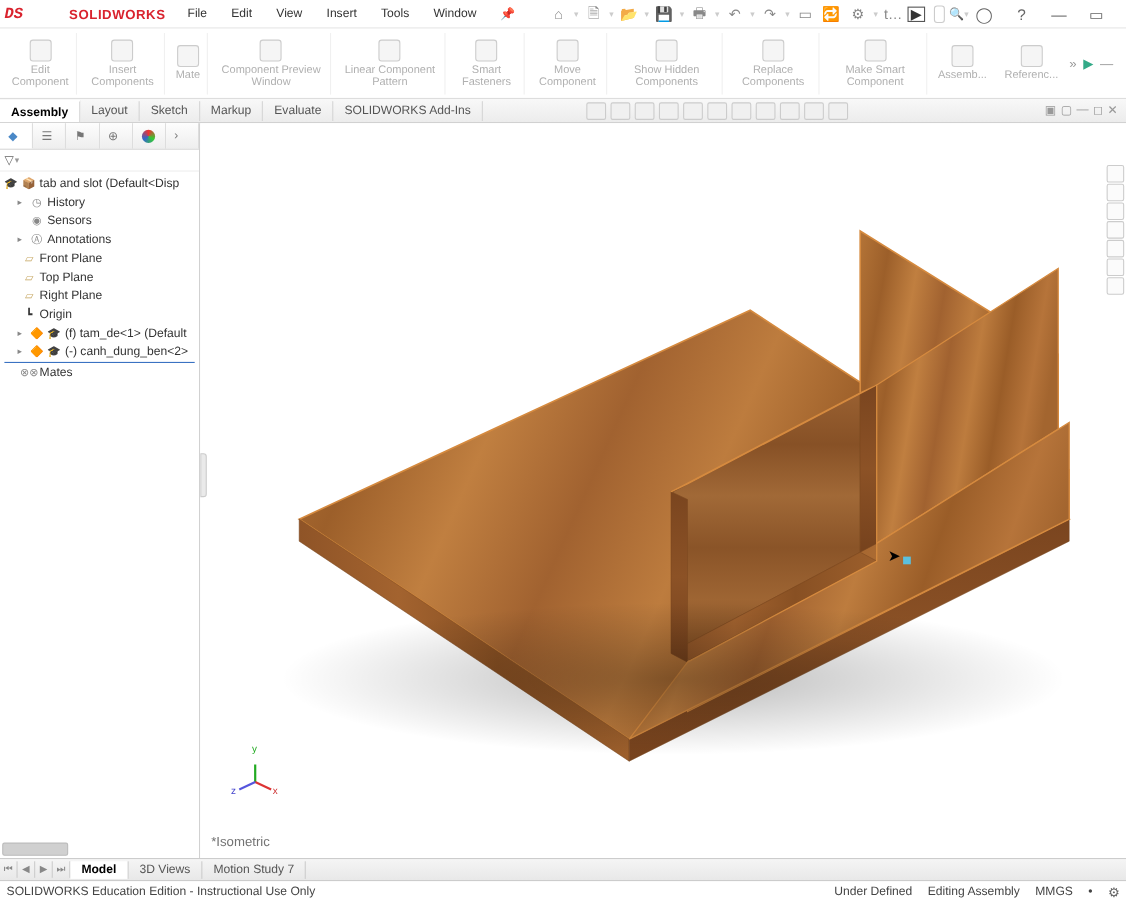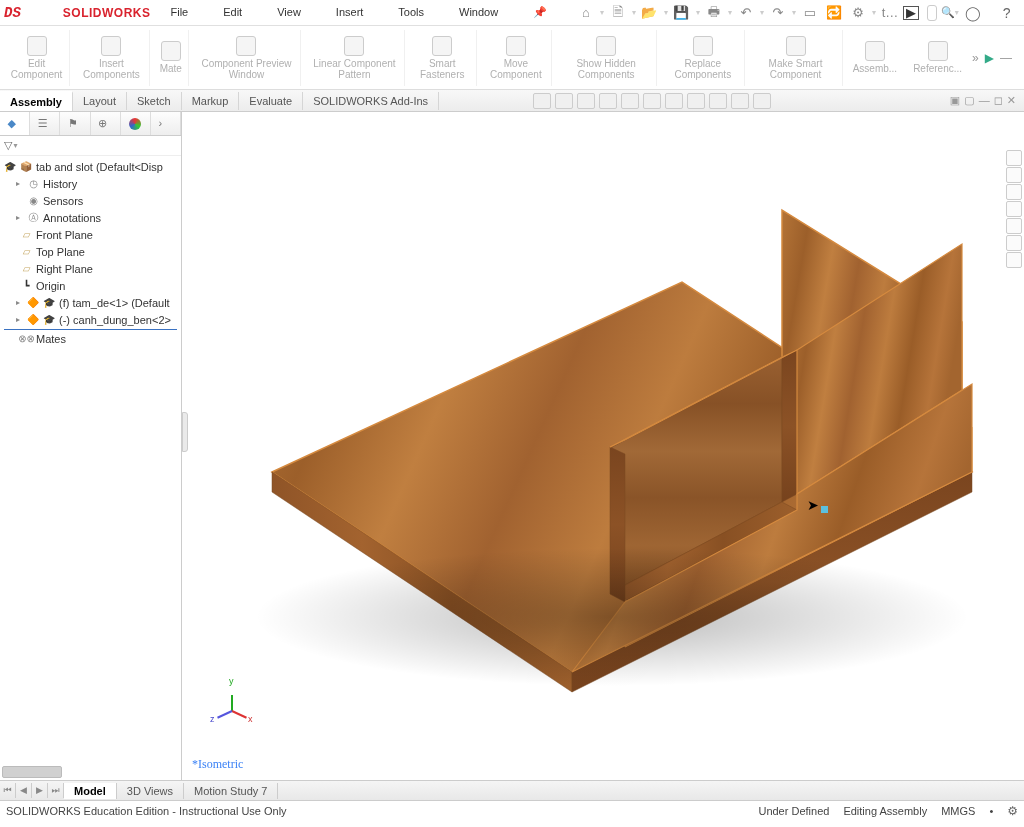--- a/index.html
+++ b/index.html
@@ -3,21 +3,21 @@
 <meta charset="utf-8">
 <style>
 * { margin: 0; padding: 0; box-sizing: border-box; font-family: "Segoe UI", Tahoma, sans-serif; }
 body { width: 1024px; height: 827px; background: #fff; overflow: hidden; font-size: 11px; color: #333; }
 
 
 .titlebar { height: 26px; background: #fff; display: flex; align-items: center; padding: 0 4px; border-bottom: 1px solid #e0e0e0; }
 .logo { display: flex; align-items: center; gap: 2px; margin-right: 12px; }
 .logo-ds { color: #d9232e; font-size: 14px; font-weight: bold; font-style: italic; font-family: Liberation Mono, monospace; }
 .logo-text { color: #d9232e; font-size: 12px; font-weight: bold; letter-spacing: 0.5px; margin-left: 40px; }
-.menu { display: flex; gap: 19px; }
+.menu { display: flex; gap: 6px; }
 .menu-item { padding: 3px 8px; cursor: pointer; }
 .title-icons { margin-left: 20px; display: flex; gap: 2px; align-items: center; }
 .title-icons .ticon { width: 22px; height: 20px; display: flex; align-items: center; justify-content: center; color: #888; cursor: pointer; font-size: 13px; }
 .title-icons .sep { color: #ccc; margin: 0 1px; font-size: 8px; }
 .search-box { margin-left: 8px; display: flex; align-items: center; border: 1px solid #ccc; padding: 1px 4px; border-radius: 3px; width: 130px; }
 .search-box input { border: none; outline: none; width: 100%; font-size: 11px; color: #888; }
 .title-right { margin-left: auto; display: flex; gap: 6px; align-items: center; }
 .title-right .wbtn { width: 28px; height: 20px; display: flex; align-items: center; justify-content: center; color: #666; cursor: pointer; font-size: 14px; }
 
 
@@ -68,21 +68,21 @@
 .scene { position: absolute; left: 30px; top: 80px; width: 780px; height: 530px; }
 
 .shadow { position: absolute; left: 40px; top: 270px; width: 720px; height: 310px; background: radial-gradient(ellipse at center, rgba(0,0,0,0.28), rgba(0,0,0,0) 70%); transform: scaleY(0.45); border-radius: 50%; }
 
 .triad { position: absolute; left: 30px; bottom: 60px; width: 40px; height: 40px; }
 .axis { position: absolute; left: 20px; top: 30px; width: 16px; height: 2px; transform-origin: left center; }
 .axis.x { background: #d33; transform: rotate(25deg); }
 .axis.y { background: #2a2; transform: rotate(-90deg); }
 .axis.z { background: #55d; transform: rotate(155deg); }
 .axis-lbl { position: absolute; font-size: 9px; color: #777; }
-.view-label { position: absolute; left: 10px; bottom: 8px; font-size: 12px; color: #3b82f6; font-family: Liberation Serif, serif; }
+.view-label { position: absolute; left: 10px; bottom: 8px; font-size: 12px; color: #737373; }
 
 .cursor { position: absolute; left: 625px; top: 385px; font-size: 14px; color: #000; }
 .cursor .sq { display: inline-block; width: 7px; height: 7px; background: #5bc0de; margin-left: 2px; vertical-align: bottom; }
 
 
 .bottom-tabs { height: 20px; background: linear-gradient(#f5f5f5,#e8e8e8); border-top: 1px solid #ccc; display: flex; align-items: center; }
 .nav-arrows { display: flex; }
 .nav-arrows span { width: 16px; text-align: center; color: #888; border-right: 1px solid #ccc; font-size: 9px; padding: 2px 0; cursor: pointer; }
 .btab { padding: 2px 10px; font-size: 11px; border-right: 1px solid #ccc; cursor: pointer; color: #555; }
 .btab.active { background: #fff; font-weight: bold; color: #000; }

